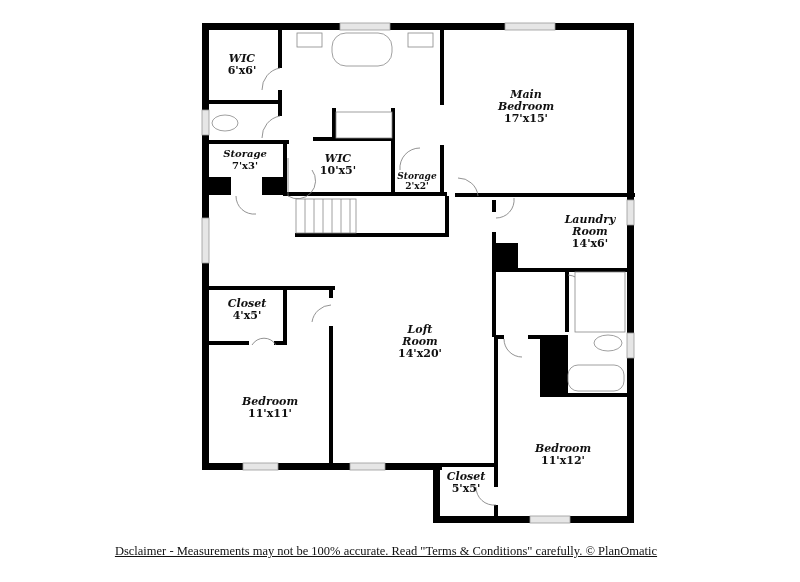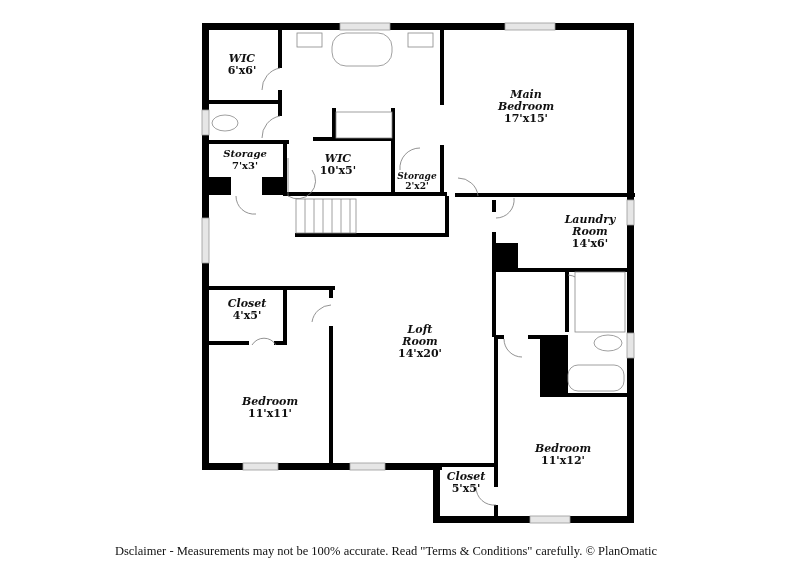--- a/index.html
+++ b/index.html
@@ -2,21 +2,21 @@
 <html><head>
 <meta charset="utf-8">
 <style>
   html,body{margin:0;padding:0;background:#ffffff;}
   body{width:800px;height:582px;position:relative;overflow:hidden;font-family:"DejaVu Serif","Liberation Serif",serif;}
   #plan{position:absolute;left:0;top:0;width:800px;height:582px;}
   .room-label{position:absolute;text-align:center;font-family:"DejaVu Serif","Liberation Serif",serif;font-weight:bold;color:#111;line-height:12px;transform:translate(-50%,-50%);white-space:nowrap;}
   .room-label .name{display:block;font-size:11px;font-style:italic;}
   .room-label .dim{display:block;font-size:11px;}
   .room-label.small .name,.room-label.small .dim{font-size:9px;line-height:10px;}
-  #disclaimer{position:absolute;left:0;top:544px;width:772px;text-align:center;font-family:"Liberation Serif","DejaVu Serif",serif;font-size:12.5px;color:#111;}
+  #disclaimer{position:absolute;left:0;top:544px;width:772px;text-align:center;font-family:"Liberation Serif","DejaVu Serif",serif;font-size:12.5px;color:#111;text-decoration:underline;}
 </style>
 </head>
 <body>
 
 <svg id="plan" viewBox="0 0 800 582" xmlns="http://www.w3.org/2000/svg">
   <g fill="#000">
 
     <rect x="202" y="23" width="432" height="7"></rect>
 
     <rect x="202" y="23" width="7" height="447"></rect>

